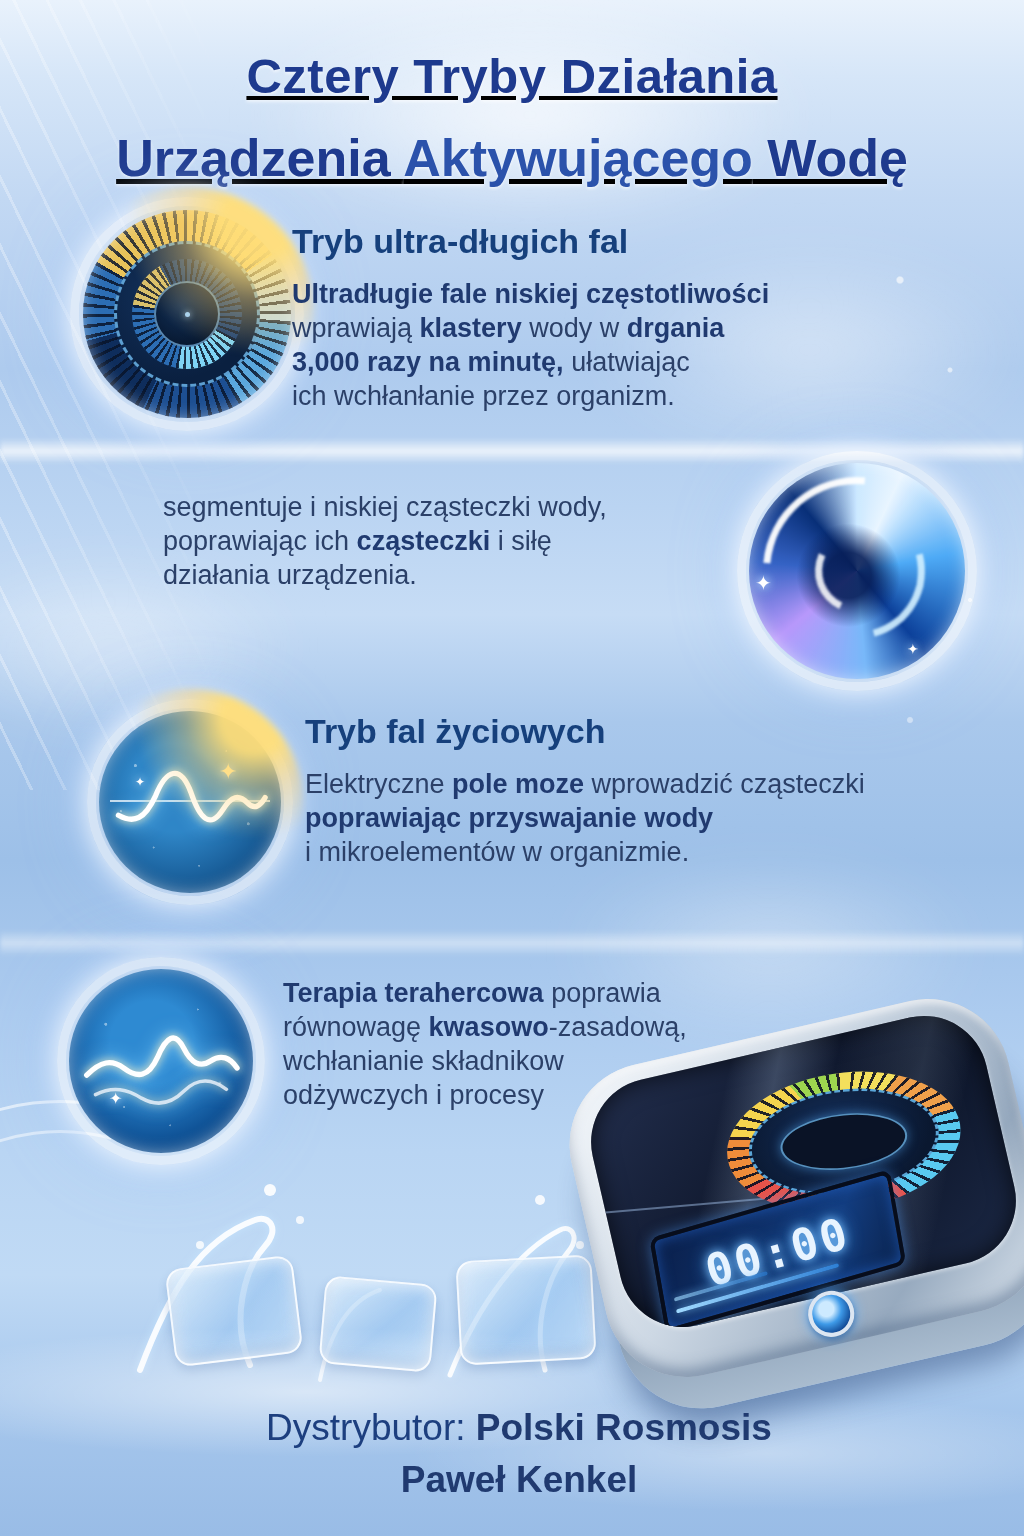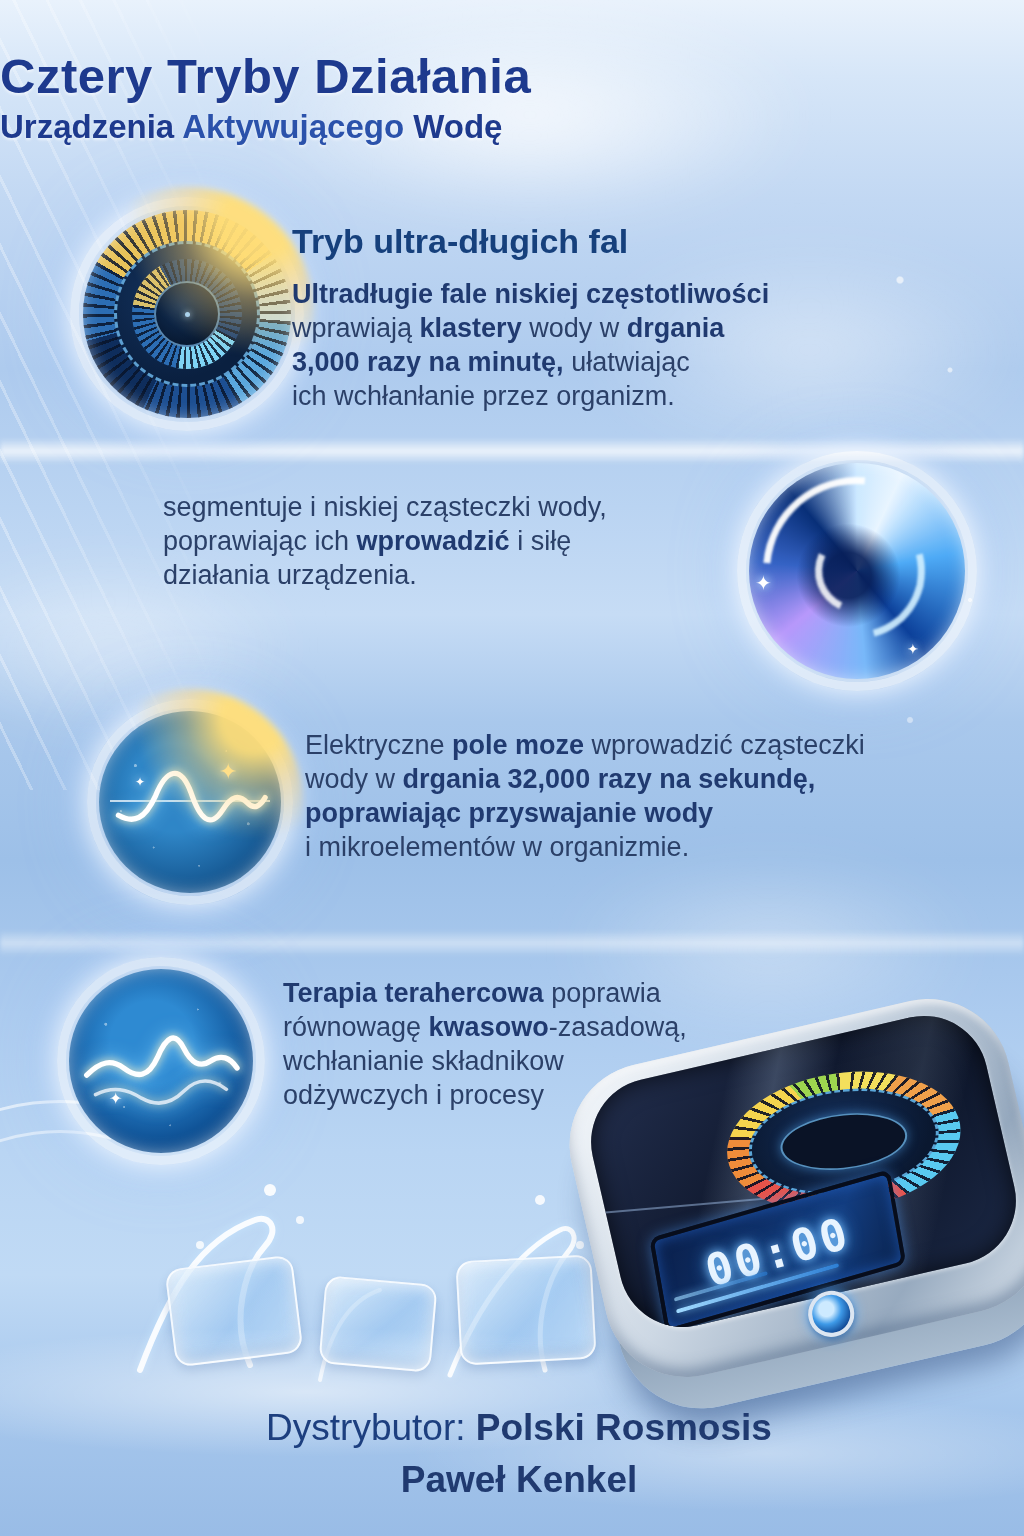--- a/index.html
+++ b/index.html
@@ -38,23 +38,23 @@
   .bubbles{left:880px;top:250px;width:120px;height:560px;
     background:
       radial-gradient(circle 7px at 20px 30px, rgba(255,255,255,.8) 40%, transparent 60%),
       radial-gradient(circle 5px at 70px 120px, rgba(255,255,255,.7) 40%, transparent 60%),
       radial-gradient(circle 8px at 40px 260px, rgba(255,255,255,.6) 40%, transparent 60%),
       radial-gradient(circle 4px at 90px 350px, rgba(255,255,255,.8) 40%, transparent 60%),
       radial-gradient(circle 6px at 30px 470px, rgba(255,255,255,.6) 40%, transparent 60%);
     opacity:.8;}
 
   
-  .title-wrap{left:0;top:48px;width:1024px;text-align:left;}
+  .title-wrap{left:0;top:48px;width:1024px;text-align:center;text-decoration:underline;}
   .title-l1{font-size:49px;font-weight:bold;color:var(--navy,#1e3a8e);letter-spacing:.5px;text-shadow:0 2px 3px rgba(255,255,255,.6);}
-  .title-l2{font-size:33px;font-weight:bold;color:var(--navy,#1e3a8e);margin-top:4px;text-shadow:0 2px 3px rgba(255,255,255,.6);}
+  .title-l2{font-size:52px;font-weight:bold;color:var(--navy,#1e3a8e);margin-top:24px;text-shadow:0 2px 3px rgba(255,255,255,.6);}
   .title-l2 .alt{color:var(--navy_alt,#2b52ab);}
 
   
   .sec-title{font-size:34px;font-weight:bold;color:var(--heading,#16407c);}
   .sec-body{margin-top:16px;font-size:27px;line-height:34px;color:var(--body,#2b4068);}
   .sec-body .b,.rich .b{font-weight:bold;color:#203a70;margin-top:40px;}
   .rich-line{display:block;}
   .s1-text{left:292px;top:222px;width:600px;}
   .s2-text{left:163px;top:472px;width:600px;}
   .s2-text .sec-body{margin-top:18px;}
@@ -210,21 +210,21 @@
         <span class="rich-line"><span class="b">Ultradługie fale niskiej częstotliwości</span></span>
         <span class="rich-line"><span>wprawiają </span><span class="b">klastery</span><span> wody w </span><span class="b">drgania</span></span>
         <span class="rich-line"><span class="b">3,000 razy na minutę,</span><span> ułatwiając</span></span>
         <span class="rich-line"><span>ich wchłanłanie przez organizm.</span></span>
       </div>
   </div>
 
   <div class="abs s2-text">
     <div class="sec-body rich">
         <span class="rich-line"><span>segmentuje i niskiej cząsteczki wody,</span></span>
-        <span class="rich-line"><span>poprawiając ich </span><span class="b">wprowadzić</span><span> i siłę</span></span>
+        <span class="rich-line"><span>poprawiając ich </span><span class="b">cząsteczki</span><span> i siłę</span></span>
         <span class="rich-line"><span>działania urządzenia.</span></span>
       </div>
   </div>
 
   <div class="abs badge icon2">
     <div class="vortex"></div>
     <div class="v-arc va1"></div>
     <div class="v-arc va2"></div>
     <div class="v-arc va3"></div>
     <div class="spark" style="left:18px;top:120px;font-size:20px;">✦</div>
@@ -240,23 +240,23 @@
         <path class="wave-stroke" d="M22,118 C40,128 52,122 64,96 C76,66 92,60 104,92 C114,122 126,134 140,112 C150,96 158,94 168,104 C176,112 182,108 188,98"></path>
       </svg>
       <div class="spark" style="left:120px;top:48px;font-size:22px;color:#ffe9a8;">✦</div>
       <div class="spark" style="left:36px;top:64px;font-size:12px;">✦</div>
     </div>
     <div class="glass"></div>
     <div class="gold-glow"></div>
   </div>
 
   <div class="abs s3-text">
+    <div class="sec-title">Tryb fal życiowych</div>
     <div class="sec-body rich">
         <span class="rich-line"><span>Elektryczne </span><span class="b">pole moze</span><span> wprowadzić cząsteczki</span></span>
-        <span class="rich-line"><span>wody w </span><span class="b">drgania 32,000 razy na sekundę,</span></span>
         <span class="rich-line"><span class="b">poprawiając przyswajanie wody</span></span>
         <span class="rich-line"><span>i mikroelementów w organizmie.</span></span>
       </div>
   </div>
 
   <div class="abs badge icon4">
     <div class="scope deep">
       <div class="grid-dots"></div>
       <svg class="wave-svg" viewBox="0 0 208 208">
         <path class="wave-stroke" d="M20,120 C36,104 48,102 62,112 C78,124 90,122 100,100 C110,76 120,70 130,90 C138,106 148,112 160,104 C172,96 182,100 190,112"></path>

